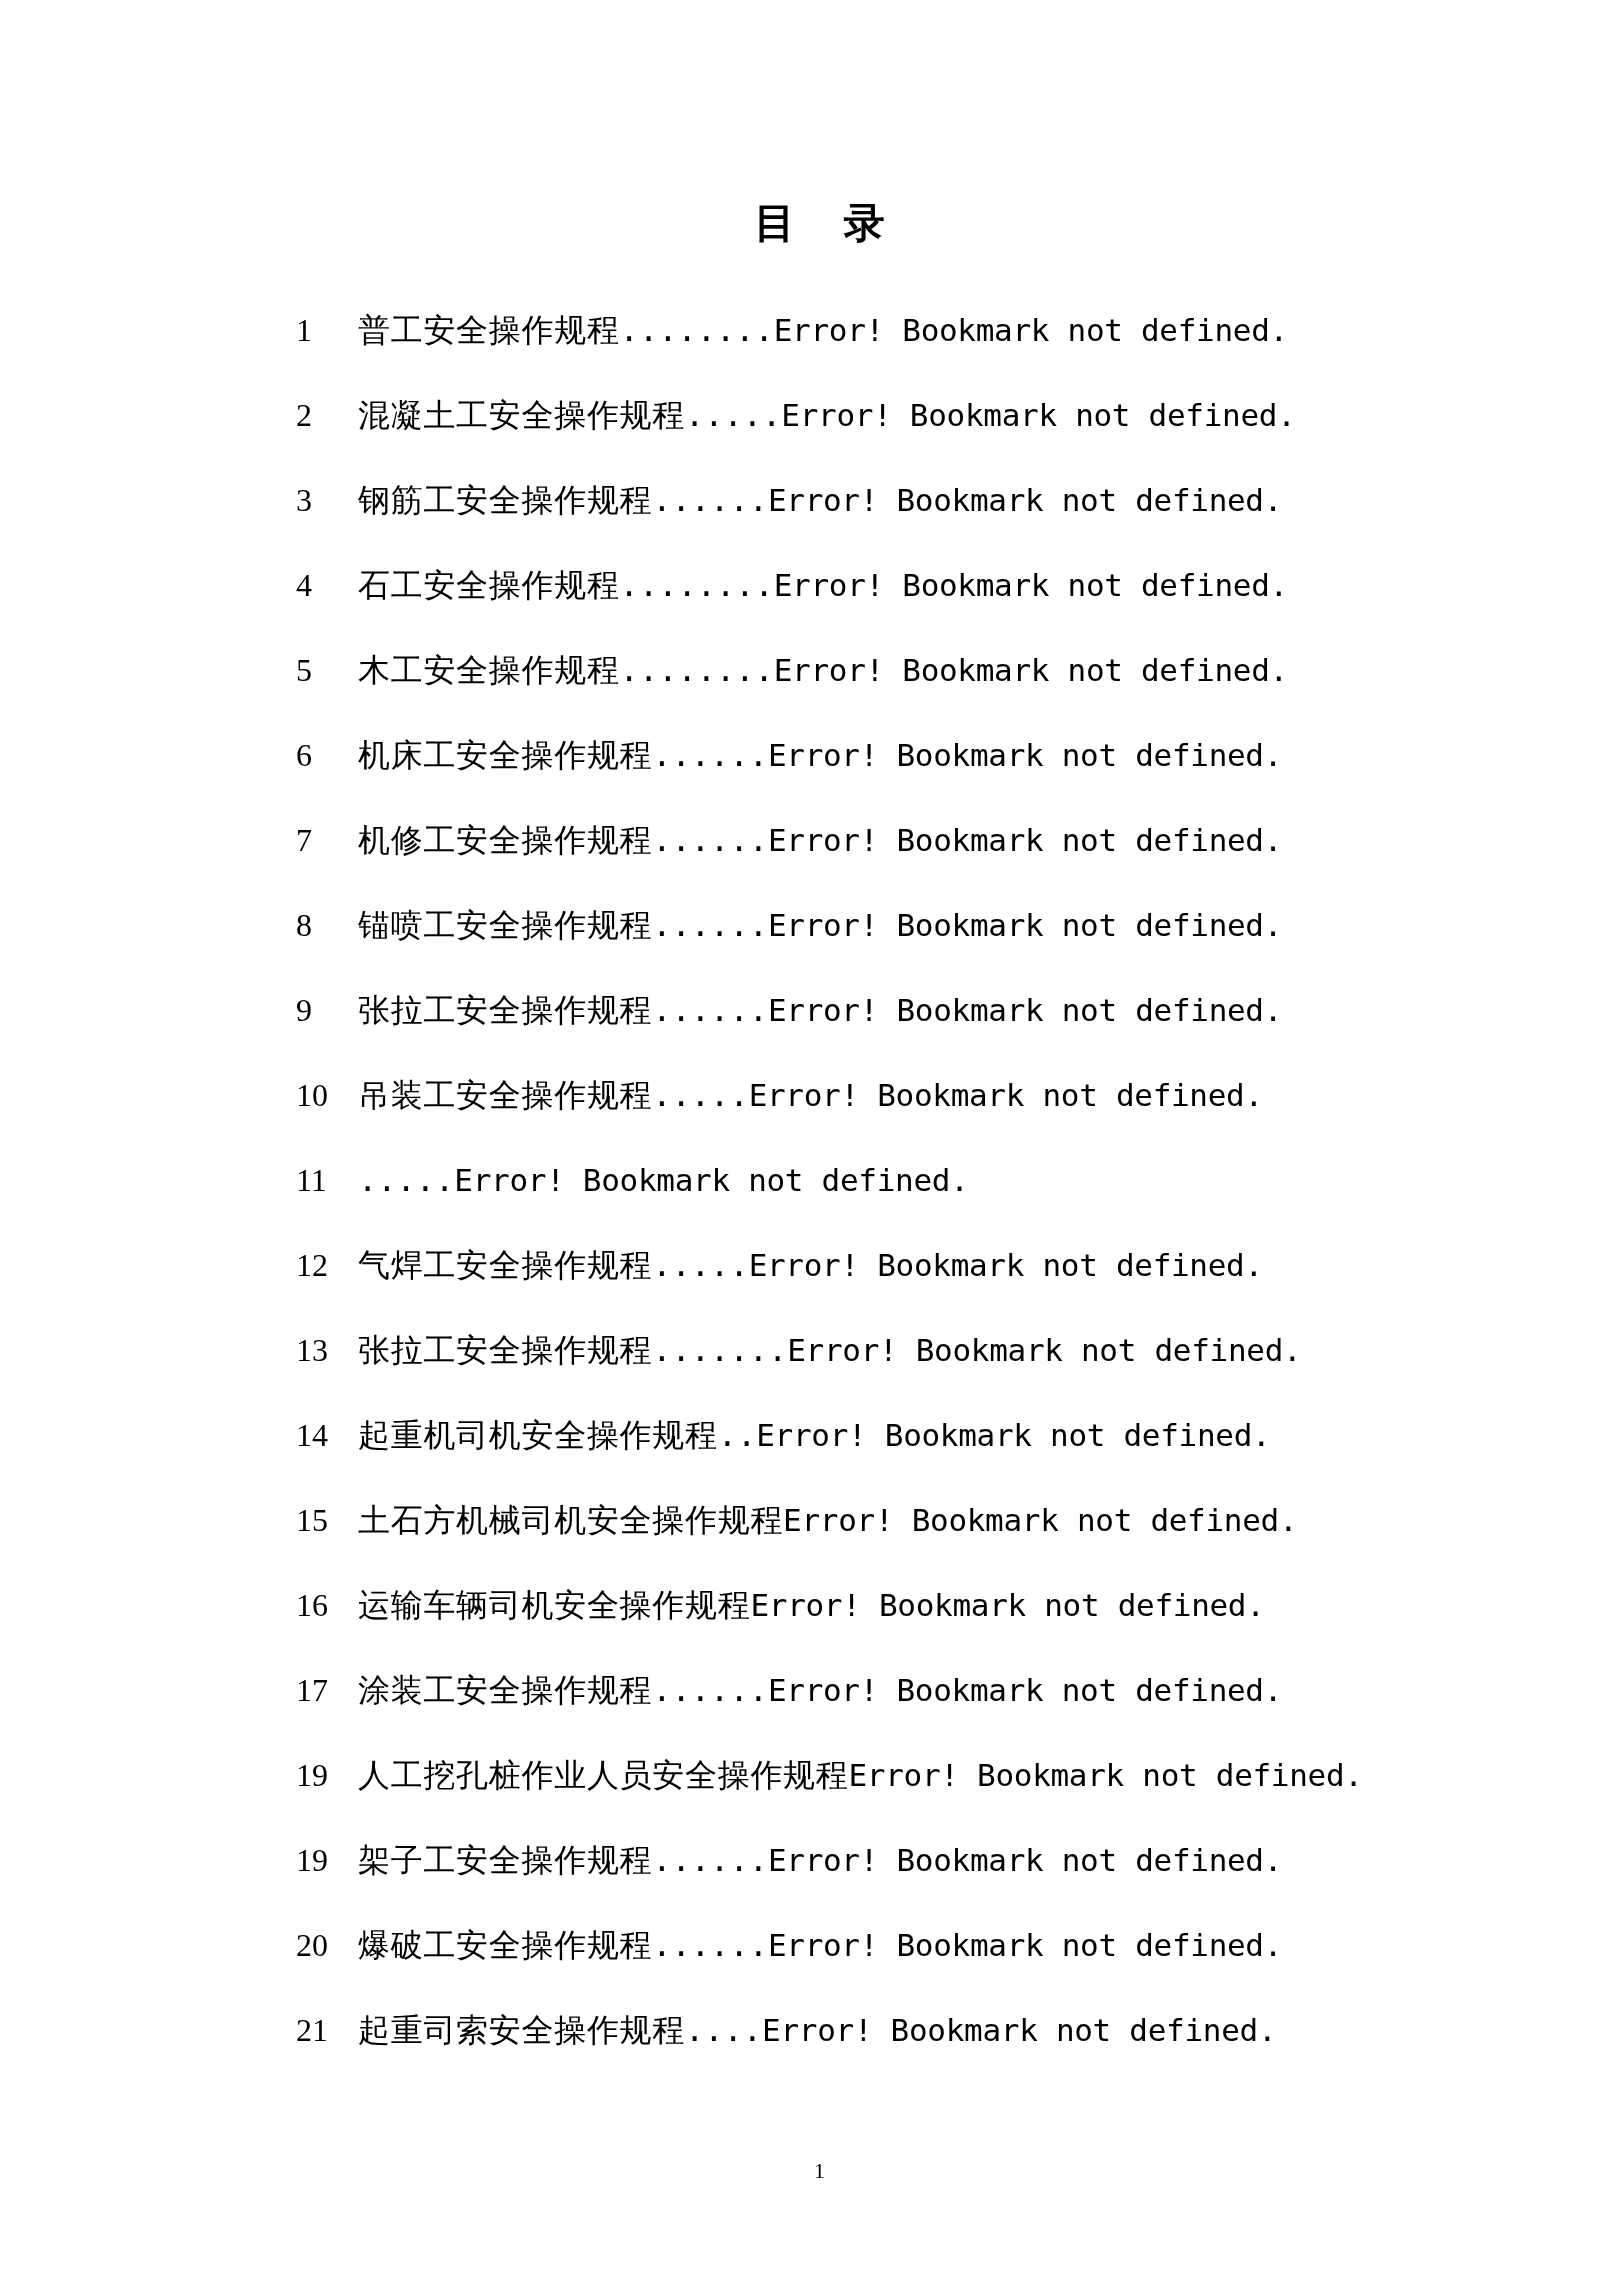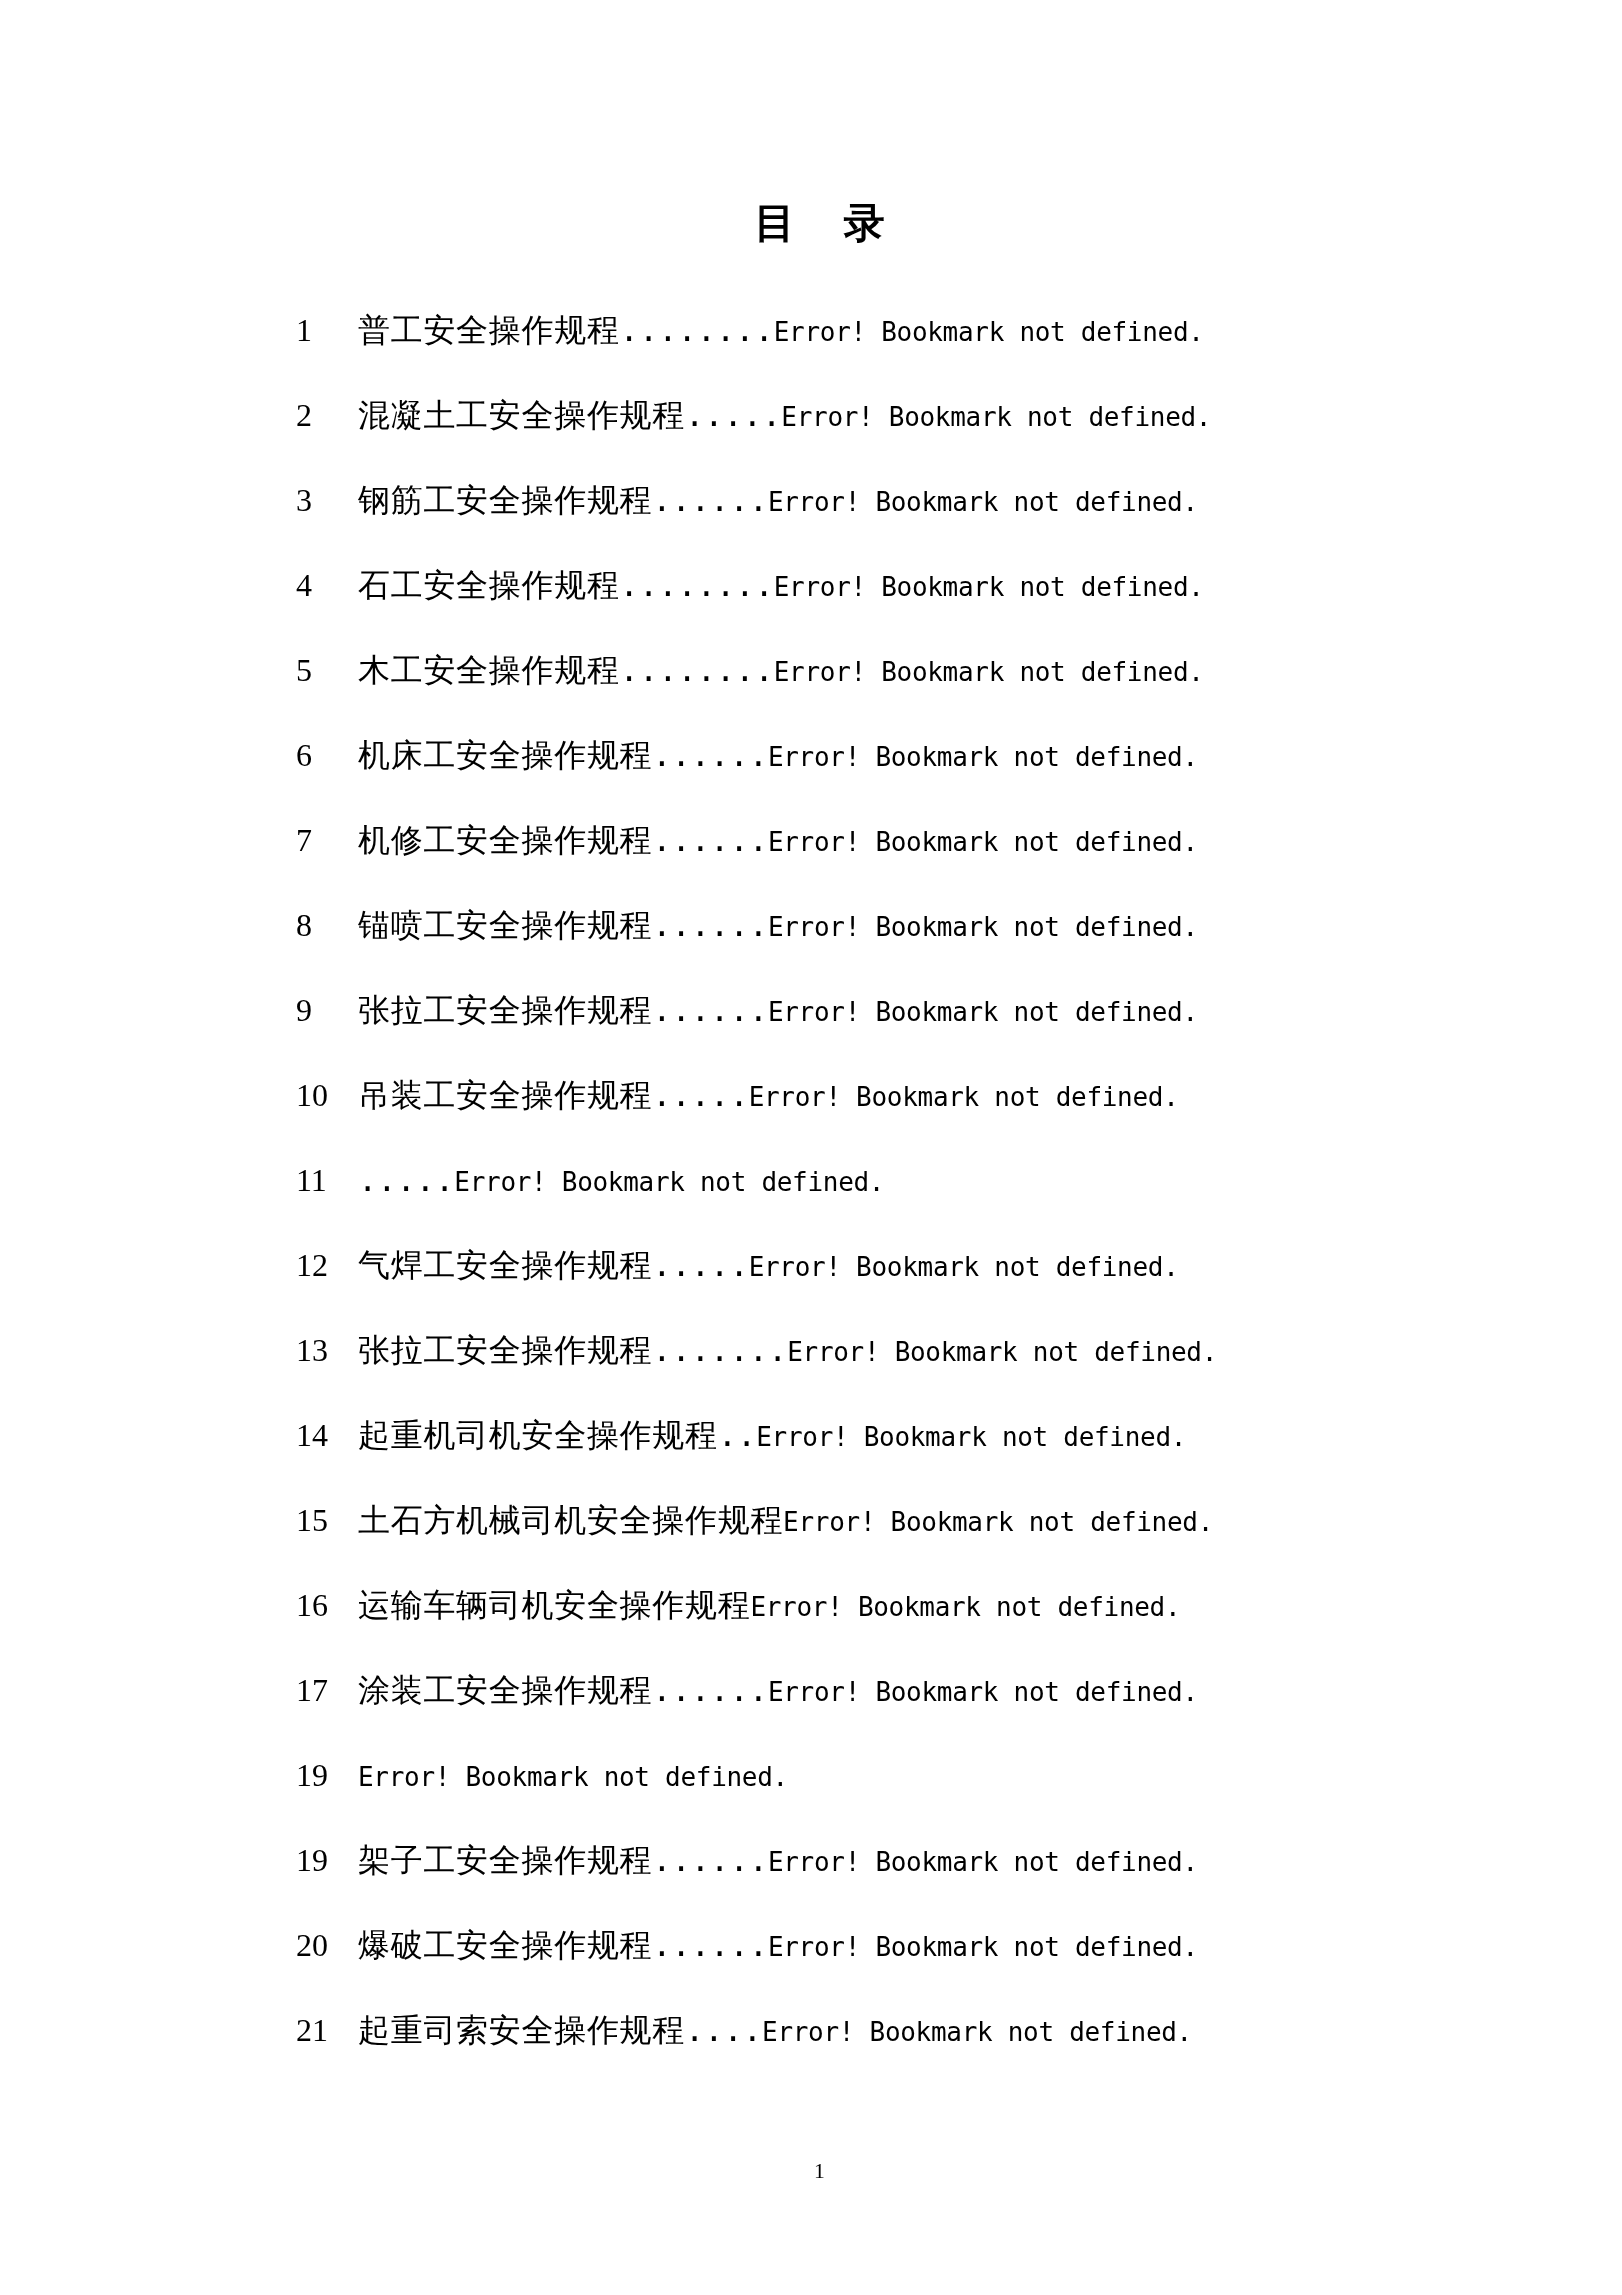--- a/index.html
+++ b/index.html
@@ -58,21 +58,21 @@
   .toc-dots {
     flex: 0 0 auto;
     font-family: "DejaVu Sans Mono", monospace;
     letter-spacing: 0px;
     font-size: 32px;
     overflow: hidden;
   }
   .toc-err {
     flex: 0 0 auto;
     font-family: "DejaVu Sans Mono", monospace;
-    font-size: 26px;
+    font-size: 31px;
     letter-spacing: -0.3px;
   }
   .page-number {
     position: absolute;
     bottom: 111px;
     left: 0;
     width: 100%;
     text-align: center;
     font-size: 21.6px;
     font-family: "Liberation Serif", serif;
@@ -182,20 +182,21 @@
         <span class="toc-err">Error! Bookmark not defined.</span>
       </div>
       <div class="toc-entry">
         <span class="toc-num">17</span>
         <span class="toc-label">涂装工安全操作规程</span>
         <span class="toc-dots">......</span>
         <span class="toc-err">Error! Bookmark not defined.</span>
       </div>
       <div class="toc-entry">
         <span class="toc-num">19</span>
+        <span class="toc-label">人工挖孔桩作业人员安全操作规程</span>
         <span class="toc-dots"></span>
         <span class="toc-err">Error! Bookmark not defined.</span>
       </div>
       <div class="toc-entry">
         <span class="toc-num">19</span>
         <span class="toc-label">架子工安全操作规程</span>
         <span class="toc-dots">......</span>
         <span class="toc-err">Error! Bookmark not defined.</span>
       </div>
       <div class="toc-entry">

